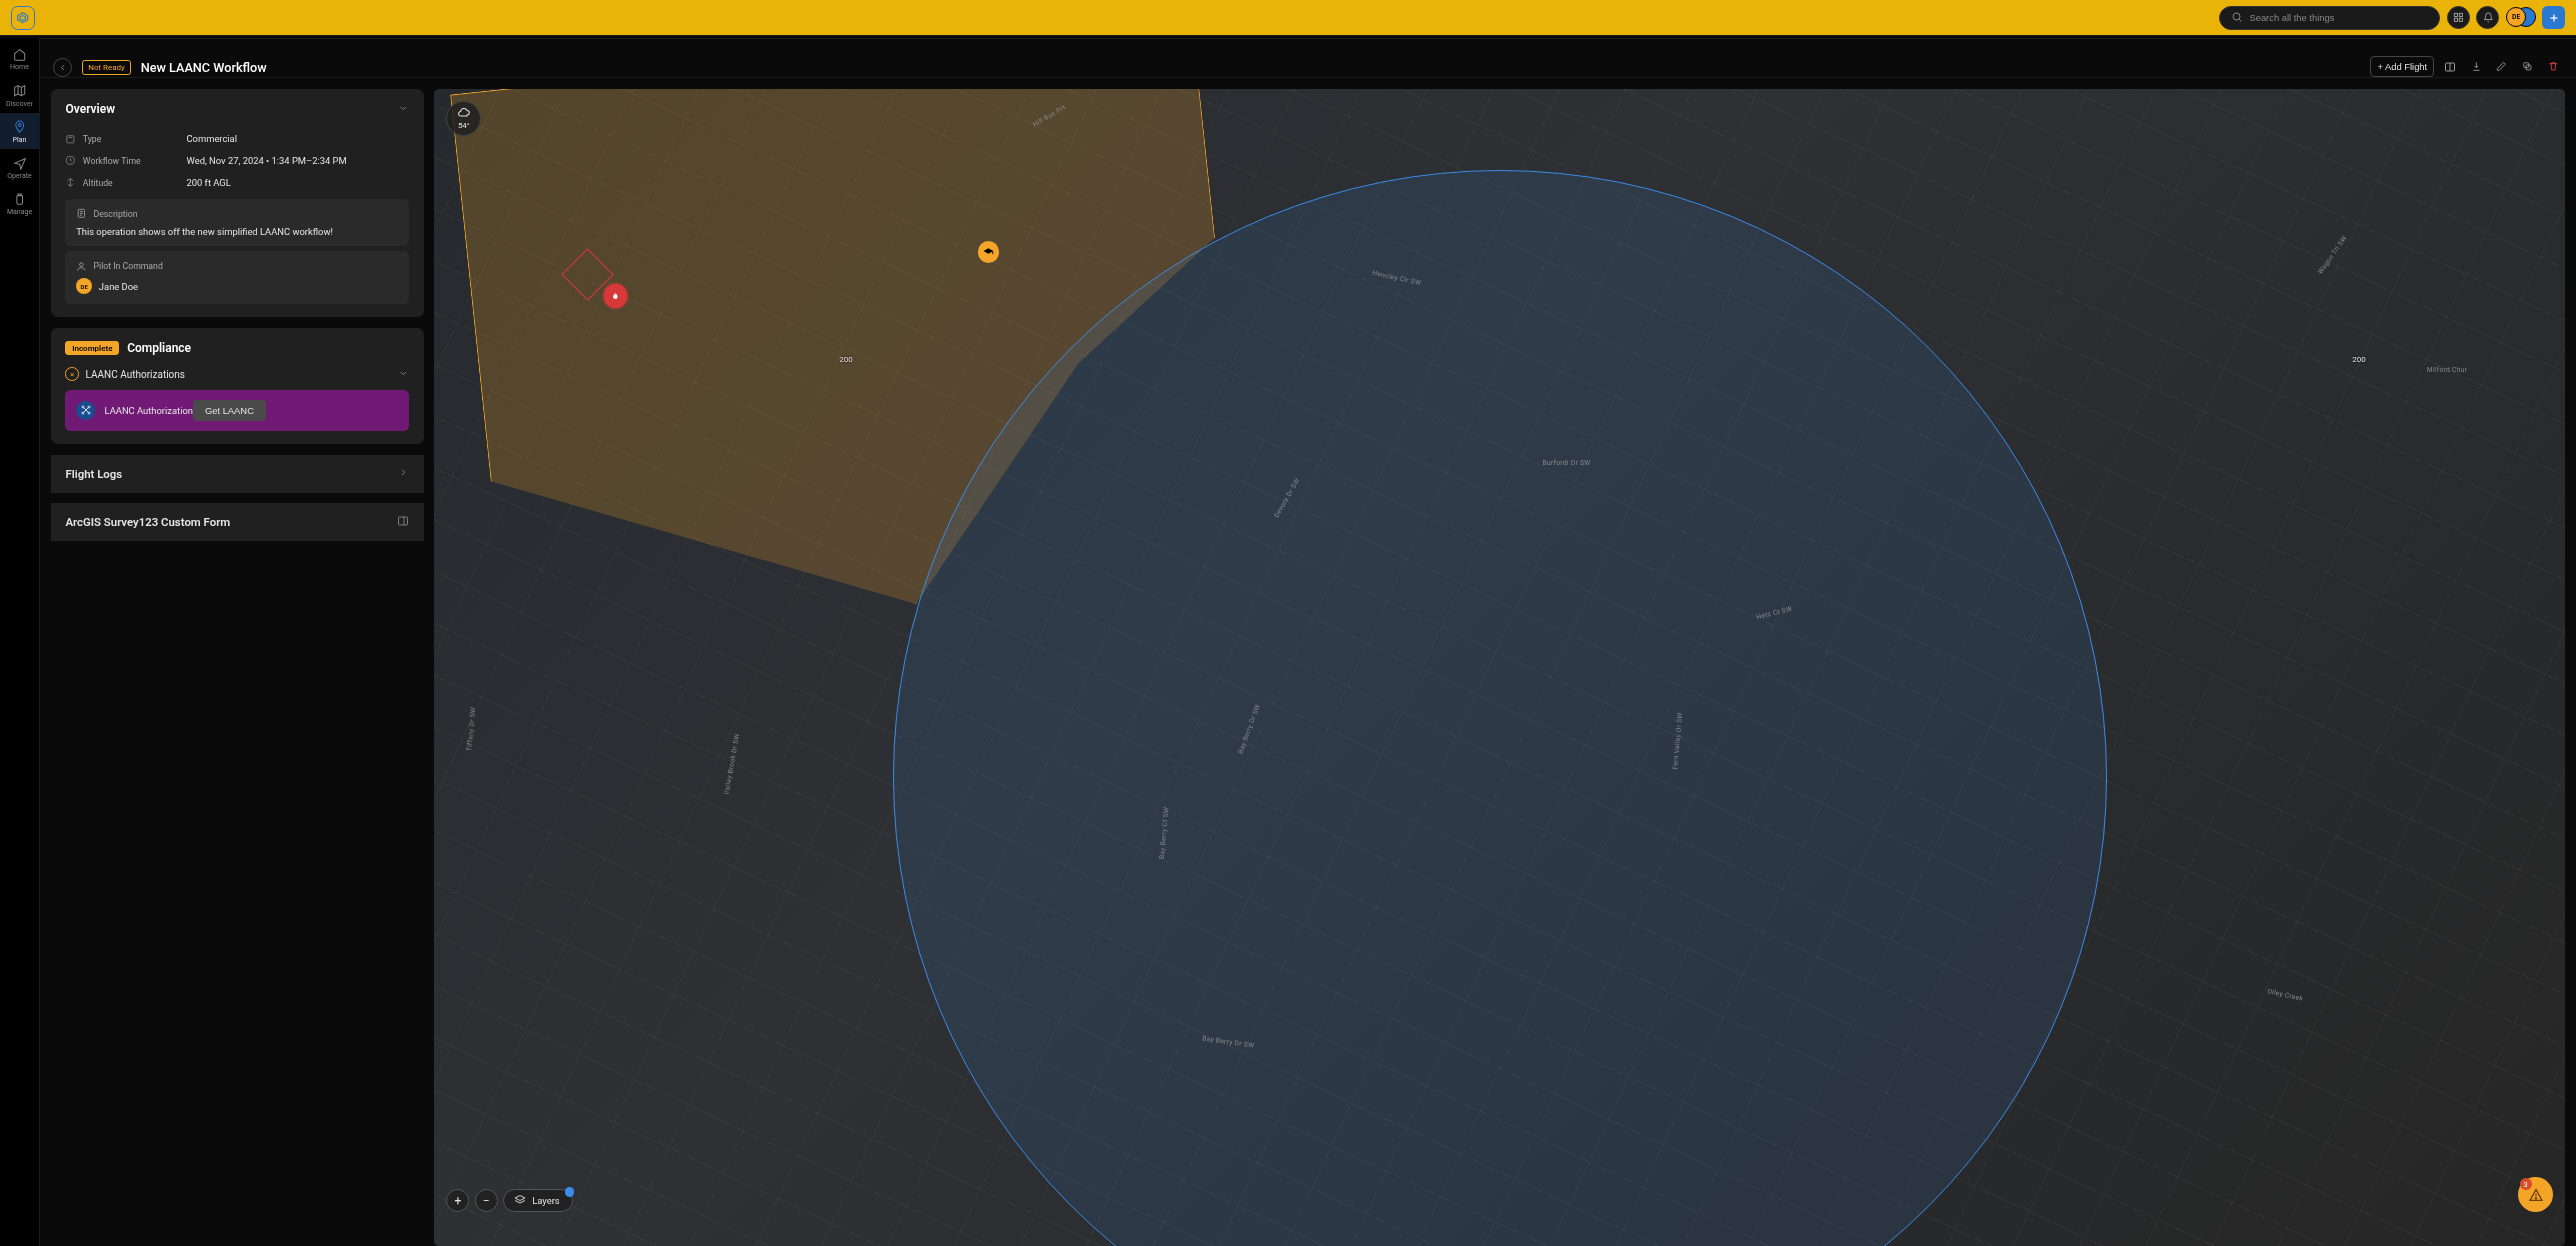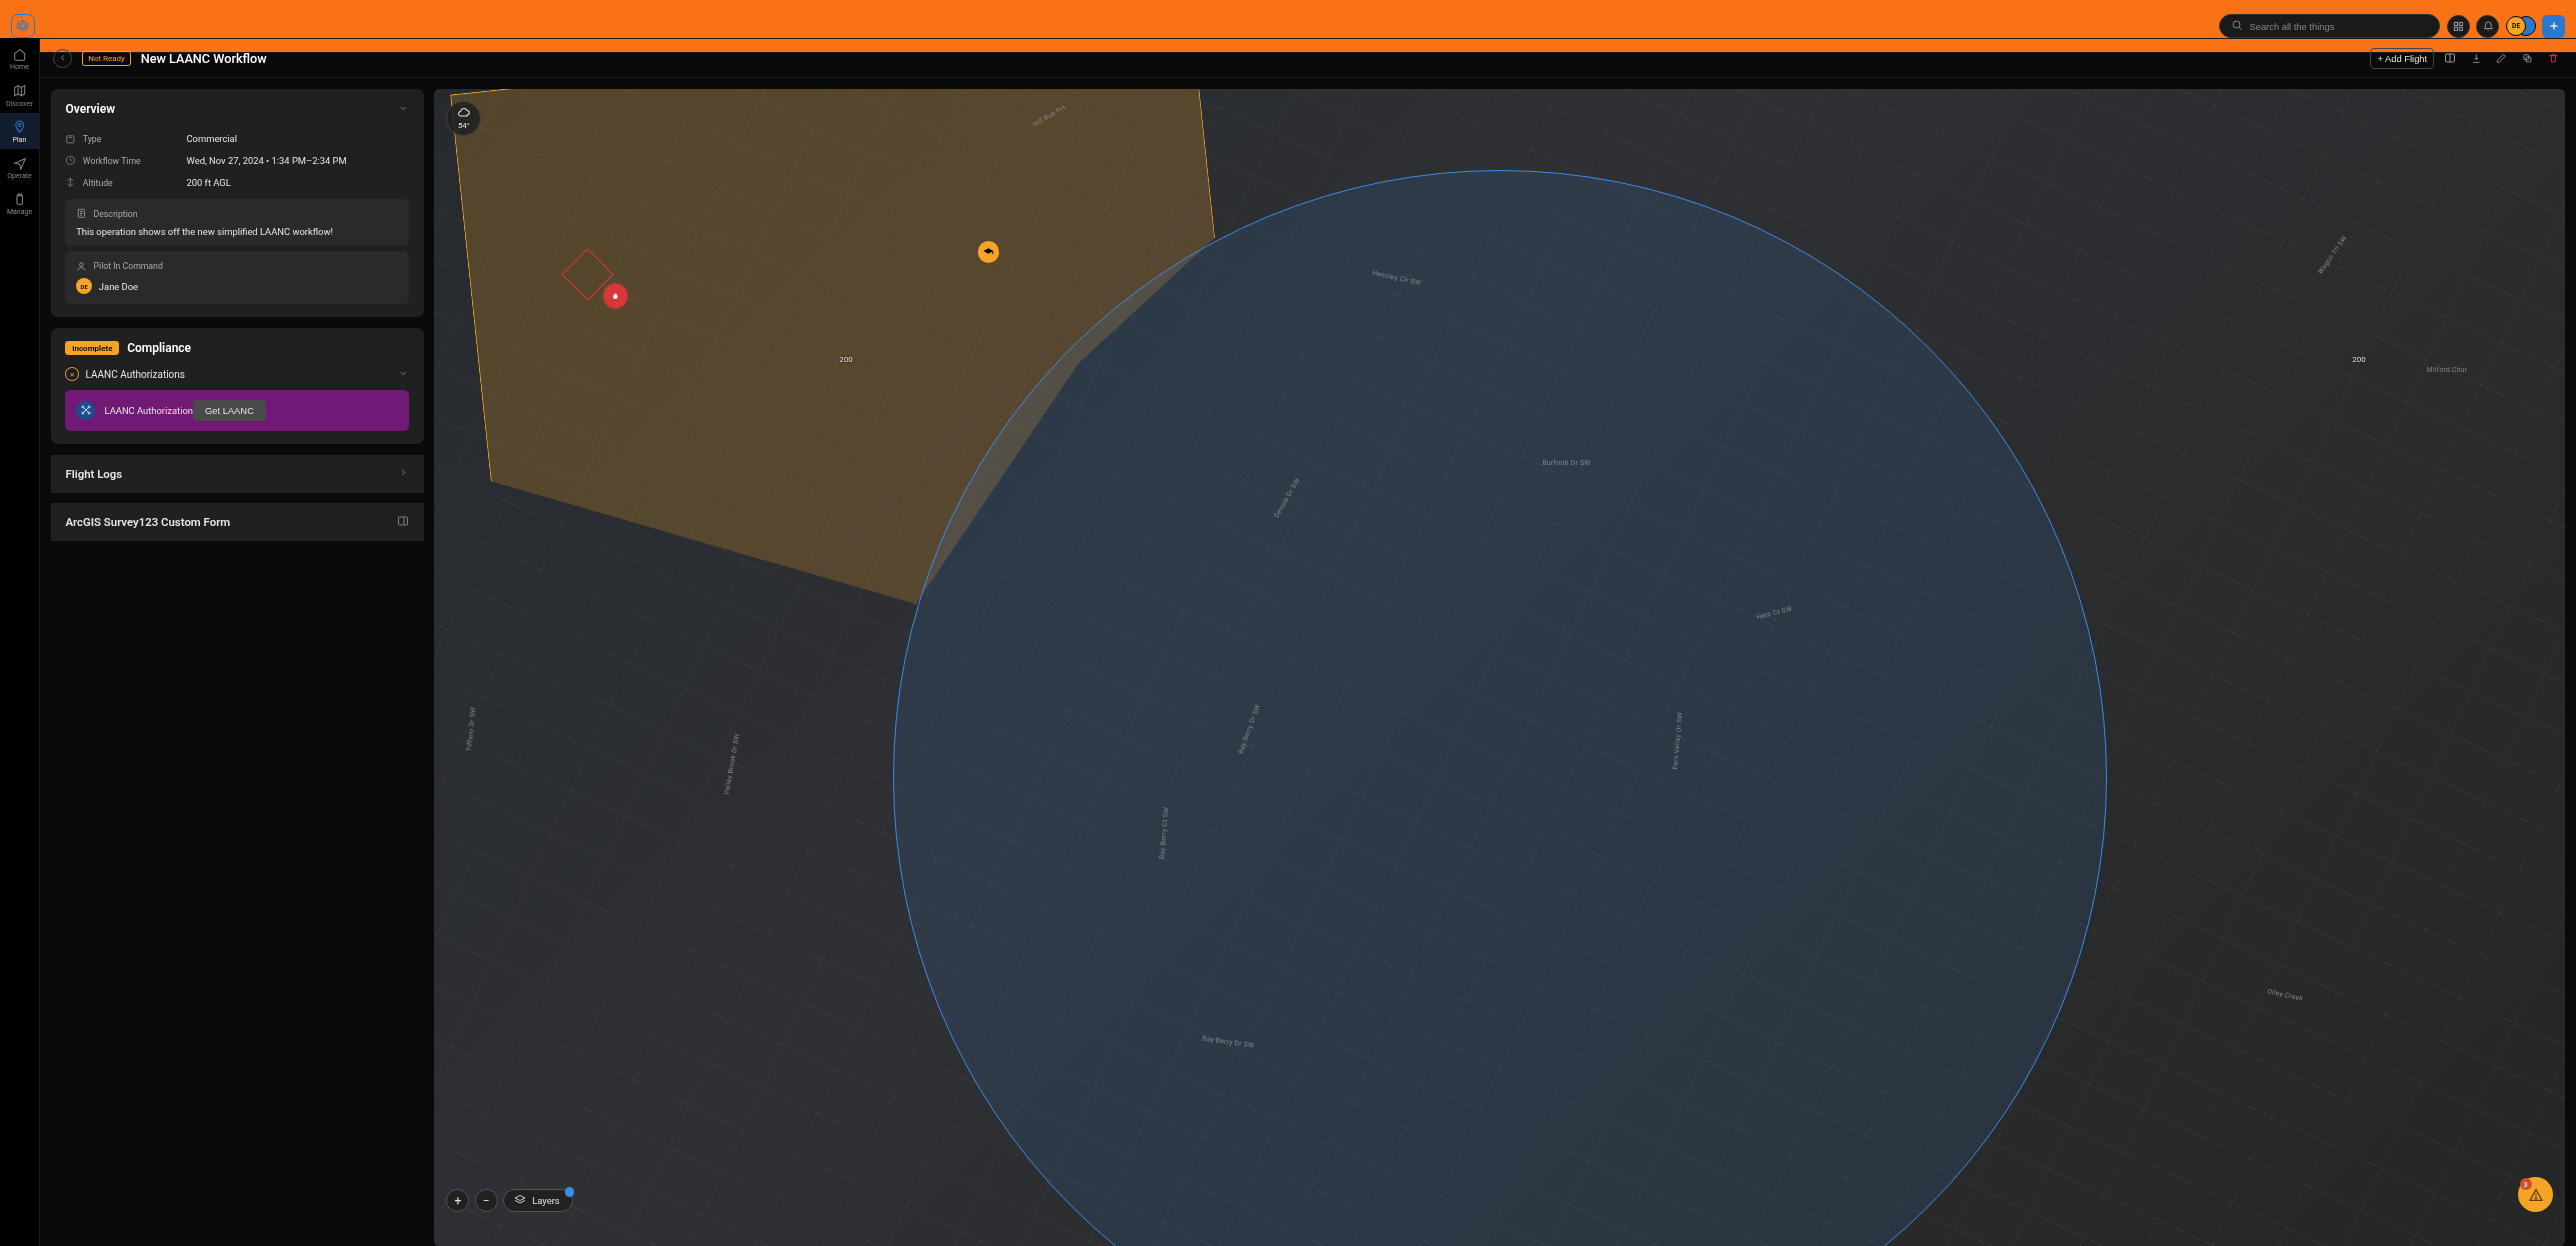--- a/index.html
+++ b/index.html
@@ -6,26 +6,26 @@
   html, body { width: 100%; height: 100%; overflow: hidden; }
   body {
     font-family: -apple-system, BlinkMacSystemFont, "Segoe UI", Roboto, sans-serif;
     background: #0a0a0a;
     color: #e5e5e5;
     font-size: 9.4px;
   }
 
   
   .topbar {
-    height: 53px;
+    height: 36px;
     display: flex;
     align-items: center;
     justify-content: space-between;
     padding: 0 10.7px;
-    background: #f97316;
+    background: #eab308;
     border-bottom: 0.7px solid #1a1a1a;
   }
   .topbar-left { display: flex; align-items: center; gap: 10.7px; }
   .logo {
     width: 24px; height: 24px; border: 1.3px solid #2b78d0; border-radius: 6.7px;
     display: flex; align-items: center; justify-content: center;
     color: #2b78d0;
   }
   .logo svg { width: 13.4px; height: 13.4px; }
   .topbar-right { display: flex; align-items: center; gap: 6.7px; }
@@ -77,21 +77,21 @@
   .nav-item.active .nav-icon { color: #2b78d0; }
   .nav-icon { width: 14.8px; height: 14.8px; display: flex; align-items: center; justify-content: center; }
 
   
   .page {
     position: absolute; left: 40px; right: 0; top: 38px; bottom: 0;
     display: flex; flex-direction: column;
     border-top: 0.7px solid #1a1a1a;
   }
   .page-header {
-    height: 39px; display: flex; align-items: center; justify-content: space-between;
+    height: 39px; display: flex; align-items: flex-end; justify-content: space-between;
     padding: 0 13.4px; border-bottom: 0.7px solid #1a1a1a;
   }
   .page-header-left { display: flex; align-items: center; gap: 9.4px; }
   .back-btn {
     width: 19px; height: 19px; border-radius: 50%; border: 0.7px solid #444;
     display: flex; align-items: center; justify-content: center; cursor: pointer; color: #aaa;
   }
   .status-badge {
     border: 0.7px solid #f4a528; color: #f4a528; font-size: 8px;
     padding: 2px 5.4px; border-radius: 2.7px;

